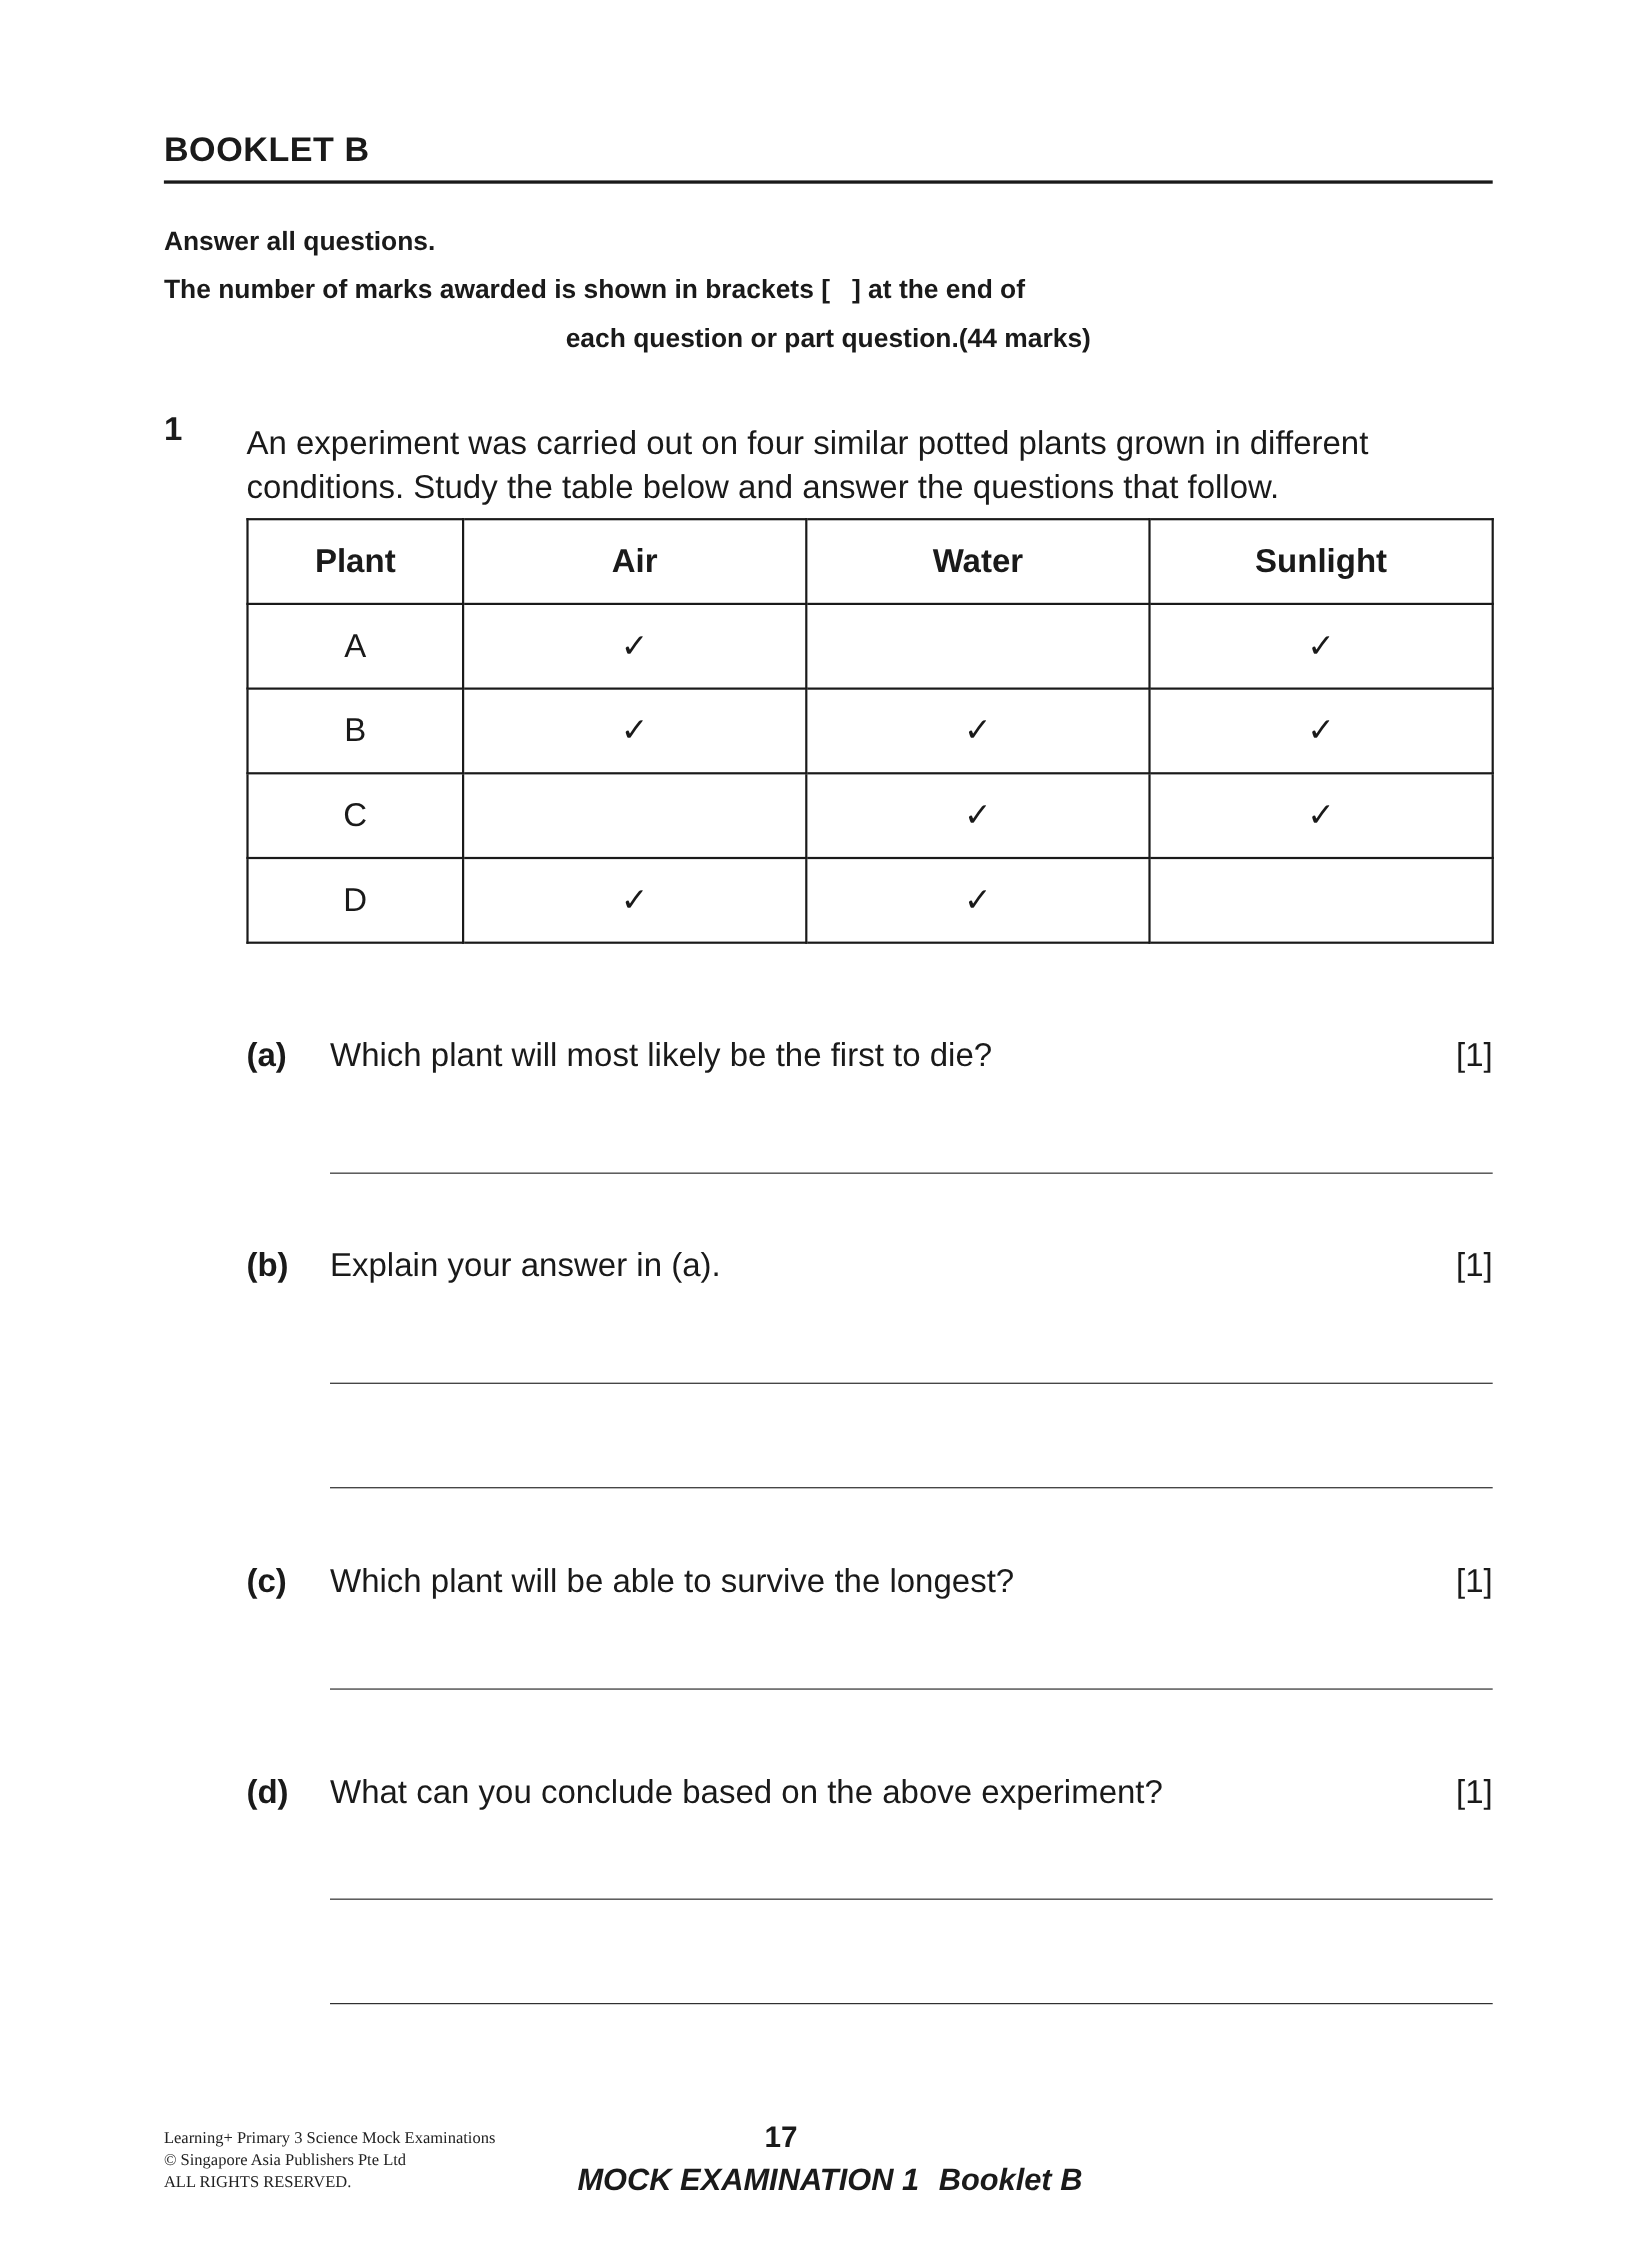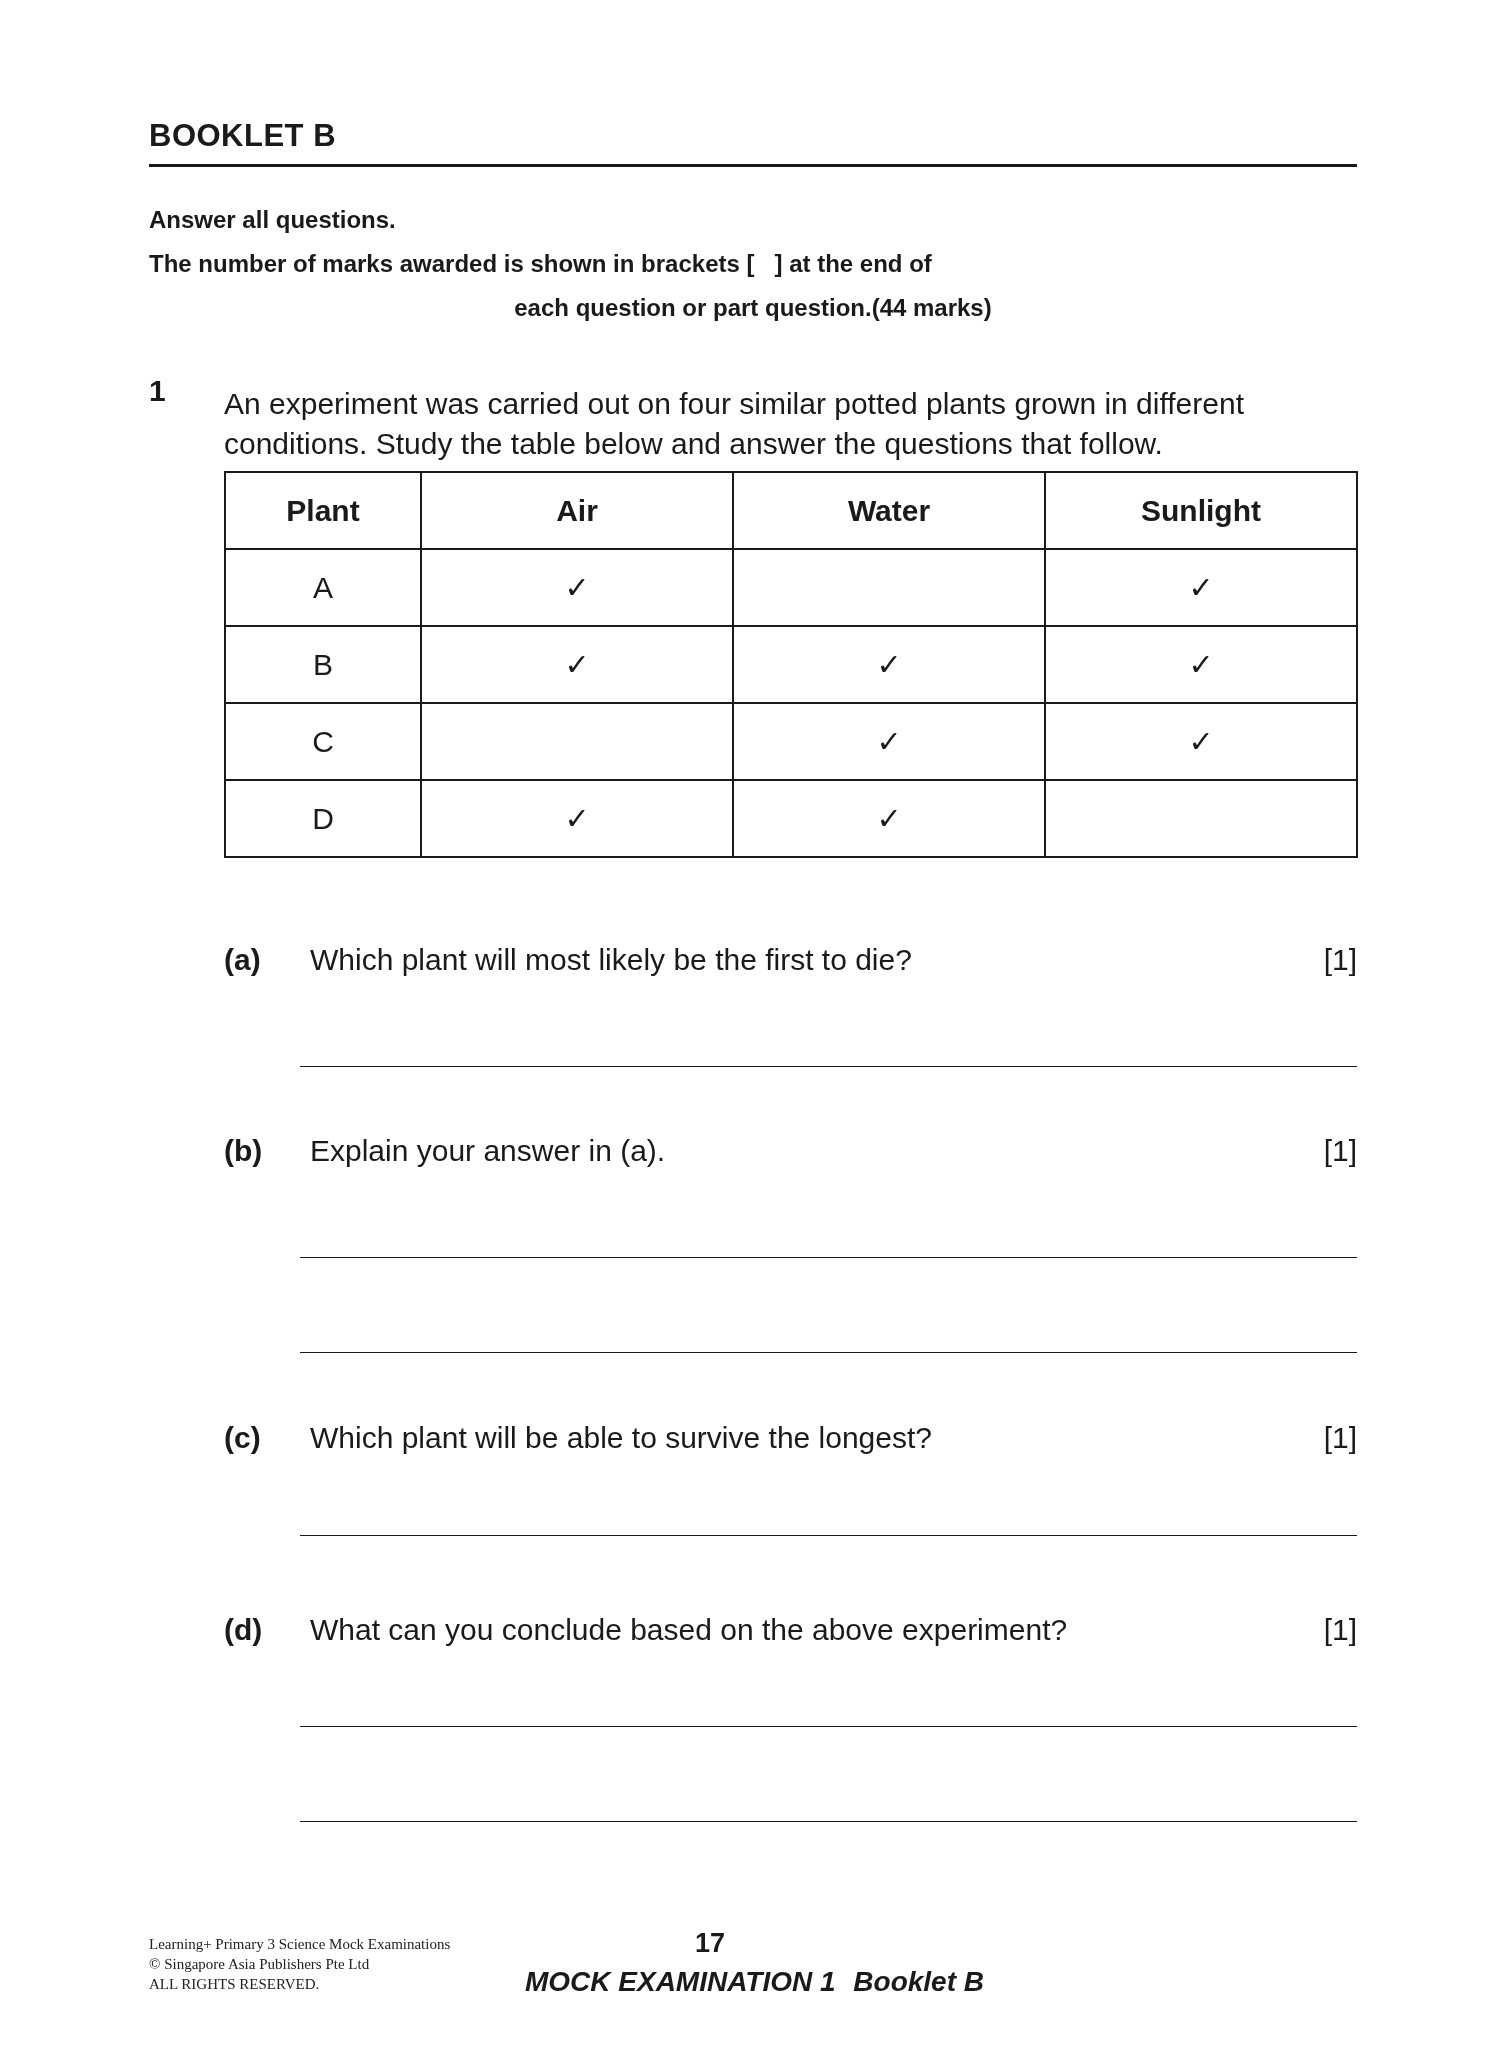--- a/index.html
+++ b/index.html
@@ -16,21 +16,21 @@
     .stem { left: 224px; top: 372px; width: 1135px; font-size: 30px; line-height: 40px; margin-top: 12px; }
     table.data { position: absolute; left: 224px; top: 471px; width: 1133px; border-collapse: collapse;
                  table-layout: fixed; }
     table.data td, table.data th { border: 2px solid #1a1a1a; height: 75px; text-align: center;
                  vertical-align: middle; font-size: 30px; padding: 0; }
     table.data th { font-weight: bold; }
     .col0 { width: 196px; } .col1, .col2, .col3 { width: 312px; }
     .tick { font-family: "DejaVu Sans", sans-serif; font-size: 30px; }
     .sub { left: 224px; width: 1133px; display: flex; font-size: 30px; line-height: 40px; }
     .sub .lbl { width: 76px; font-weight: bold; }
-    .sub .txt { flex: 1; margin-left: 10px; }
+    .sub .txt { flex: 1; }
     .sub .mk { text-align: right; }
     .ans-line { left: 300px; width: 1057px; height: 0; border-top: 1.5px solid #1a1a1a; }
     .foot-left { left: 149px; top: 1934px; font-family: "Liberation Serif", serif; font-size: 15px;
                  line-height: 20px; color: #222; }
     .foot-page { left: 0; width: 1394px; top: 1928px; text-align: center; font-size: 27px; font-weight: bold; padding-left: 26px; box-sizing: border-box; }
     .foot-caption { left: 0; width: 1499px; top: 1966px; text-align: center; font-size: 28px;
                     font-weight: bold; font-style: italic; padding-left: 10px; box-sizing: border-box; }
     .foot-caption span + span { margin-left: 10px; }
   </style>
 </head>

